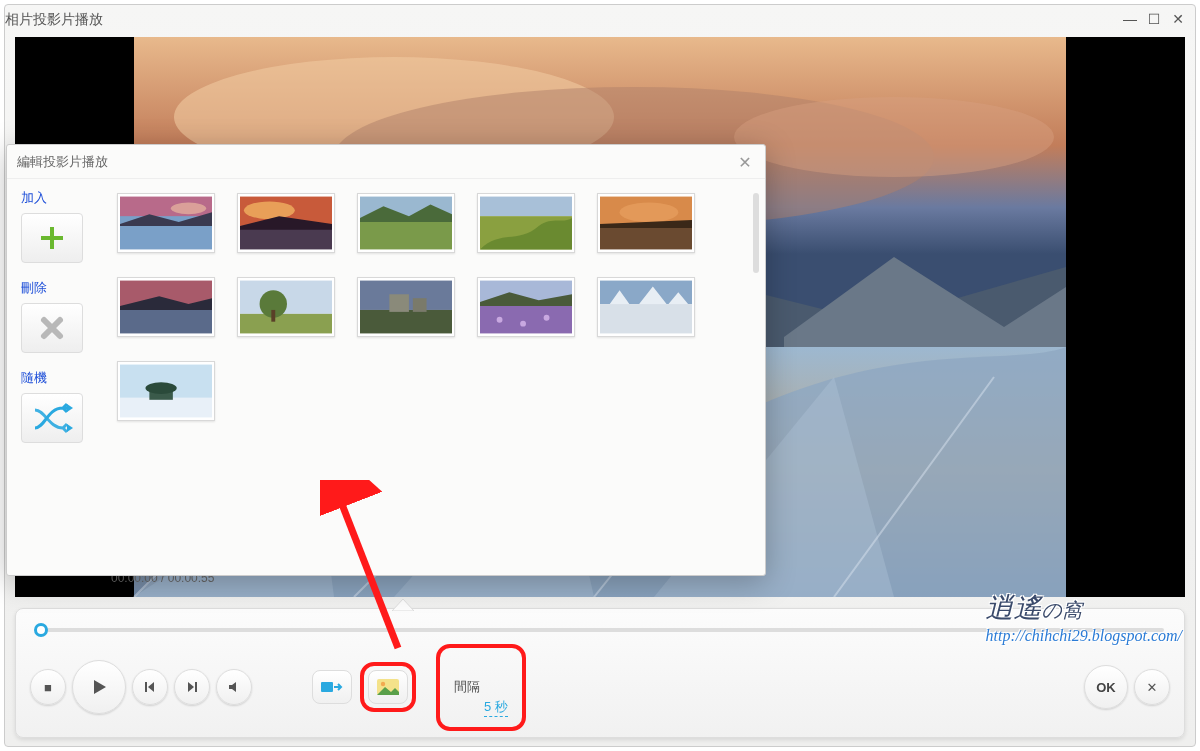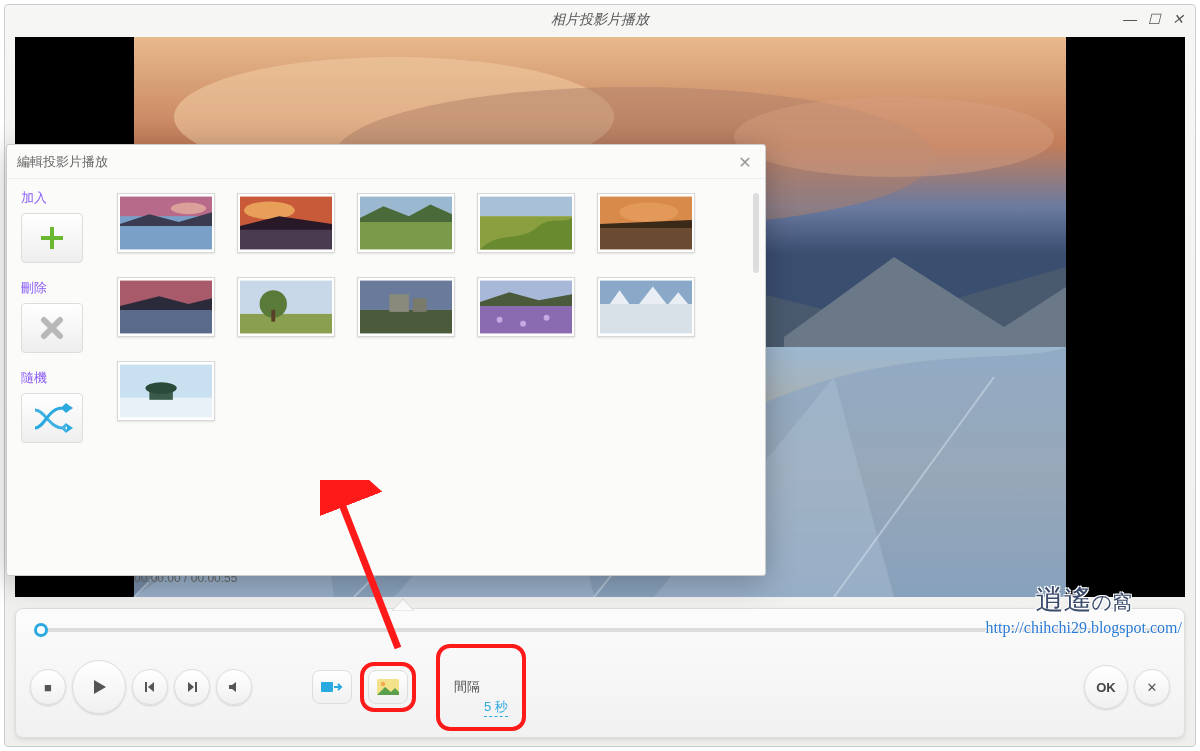--- a/index.html
+++ b/index.html
@@ -1,64 +1,64 @@
 <!DOCTYPE html>
 <html><head>
 <meta charset="utf-8">
 <style>
   * { box-sizing: border-box; margin: 0; padding: 0; font-family: "Microsoft JhengHei", "PingFang TC", Arial, sans-serif; }
   body { width: 1200px; height: 751px; background: #fff; position: relative; overflow: hidden; }
 
   
   .win { position: absolute; left: 4px; top: 4px; width: 1192px; height: 743px; background: linear-gradient(#f6f6f5,#efefee); border: 1px solid #ccc; border-radius: 4px; }
-  .titlebar { height: 30px; display: flex; align-items: center; justify-content: center; position: relative; color: #555; font-size: 14px; font-style: italic; }
+  .titlebar { height: 30px; display: flex; align-items: center; position: relative; color: #555; font-size: 14px; }
   .wincontrols { position: absolute; right: 8px; top: 5px; display: flex; gap: 6px; }
   .wincontrols span { width: 18px; height: 18px; display: flex; align-items: center; justify-content: center; font-size: 14px; color: #555; cursor: pointer; }
 
   
   .viewer { position: absolute; left: 10px; top: 32px; right: 10px; height: 560px; background: #000; overflow: hidden; }
   .viewer svg { width: 100%; height: 100%; display: block; }
 
   
   .controls { position: absolute; left: 10px; right: 10px; bottom: 8px; height: 130px; background: linear-gradient(#fcfcfc,#f1f1f1); border: 1px solid #ddd; border-radius: 8px; box-shadow: 0 2px 4px rgba(0,0,0,.1); padding: 12px 14px 10px; }
   .scrub { position: relative; height: 18px; }
   .scrub-track { position: absolute; left: 6px; right: 6px; top: 7px; height: 4px; background: #ddd; border-radius: 2px; }
   .scrub-thumb { position: absolute; left: 4px; top: 2px; width: 14px; height: 14px; background: #fff; border: 3px solid #2aa9e0; border-radius: 50%; }
   .row2 { display: flex; align-items: center; margin-top: 8px; height: 80px; }
-  .timecode { font-size: 12px; color: #666; margin-left: 104px; margin-top: -68px; position: absolute; }
+  .timecode { font-size: 12px; color: #666; margin-left: 81px; margin-top: -68px; position: absolute; }
   .btn-group { display: flex; align-items: center; gap: 6px; }
   .rbtn { width: 36px; height: 36px; border-radius: 50%; background: linear-gradient(#fff,#f0f0f0); border: 1px solid #ddd; display: flex; align-items: center; justify-content: center; color: #555; font-size: 13px; cursor: pointer; box-shadow: 0 1px 2px rgba(0,0,0,.15); }
   .rbtn.big { width: 54px; height: 54px; font-size: 20px; }
   .rbtn.ok { width: 44px; height: 44px; font-size: 13px; font-weight: bold; color: #444; text-align: right; }
   .sep { width: 20px; }
   .opt { padding: 6px 10px; font-size: 13px; color: #555; display: flex; align-items: center; gap: 4px; }
   .opt .val { color: #2aa9e0; border-bottom: 1px dashed #2aa9e0; cursor: pointer; margin-top: 40px; }
   .hl { border: 4px solid #ff1a1a; border-radius: 14px; padding: 4px; }
   .pillbtn { width: 40px; height: 34px; border-radius: 8px; background: linear-gradient(#fff,#f0f0f0); border: 1px solid #ddd; display: flex; align-items: center; justify-content: center; cursor: pointer; }
   .spacer { flex: 1; }
 
   
   .dialog { position: absolute; left: 6px; top: 144px; width: 760px; height: 432px; background: #fbfbfa; border: 1px solid #ccc; border-radius: 3px; box-shadow: 0 6px 30px rgba(0,0,0,.25); }
   .dlg-title { height: 34px; display: flex; align-items: center; padding: 8px 10px; color: #666; font-size: 13px; border-bottom: 1px solid #eee; position: relative; }
   .dlg-close { position: absolute; right: 10px; top: 7px; width: 20px; height: 20px; display: flex; align-items: center; justify-content: center; color: #999; cursor: pointer; font-size: 16px; }
   .dlg-body { display: flex; height: calc(100% - 34px); }
   .sidecol { width: 100px; padding: 10px 0 0 14px; }
-  .side-label { font-size: 13px; color: #8b5cf6; margin-bottom: 6px; }
+  .side-label { font-size: 13px; color: #1d4ed8; margin-bottom: 6px; }
   .side-btn { width: 62px; height: 50px; background: linear-gradient(#fff,#eee); border: 1px solid #ddd; border-radius: 4px; display: flex; align-items: center; justify-content: center; margin-bottom: 16px; cursor: pointer; }
   .grid { flex: 1; padding: 14px 10px; display: flex; flex-wrap: wrap; align-content: flex-start; gap: 24px 22px; overflow-y: auto; }
   .thumb { width: 98px; height: 60px; border: 1px solid #d8d8d8; background: #fff; padding: 2px; box-shadow: 0 1px 2px rgba(0,0,0,.1); }
   .thumb svg { width: 100%; height: 100%; display: block; }
   .scroll { width: 20px; position: relative; }
   .scroll-bar { position: absolute; right: 6px; top: 14px; width: 6px; height: 80px; background: #ddd; border-radius: 3px; }
 
   
   .arrow { position: absolute; left: 320px; top: 480px; pointer-events: none; }
 
   
-  .wm { position: absolute; right: 18px; bottom: 114px; text-align: center; pointer-events: none; }
+  .wm { position: absolute; right: 18px; bottom: 106px; text-align: left; pointer-events: none; font-style: italic; }
   .wm-top { font-family: "Comic Sans MS", cursive; font-size: 28px; color: #3a4a6b; text-shadow: 1px 1px 0 #fff, -1px -1px 0 #fff, 1px -1px 0 #fff, -1px 1px 0 #fff; }
   .wm-top .small { font-size: 20px; }
   .wm-url { font-family: "Comic Sans MS", cursive; font-size: 16px; color: #2a7bd6; text-shadow: 1px 1px 0 #fff, -1px -1px 0 #fff; }
 
   
   .notch { position: absolute; left: 376px; top: -10px; width: 22px; height: 12px; }
 </style>
 </head>
 <body>
 

